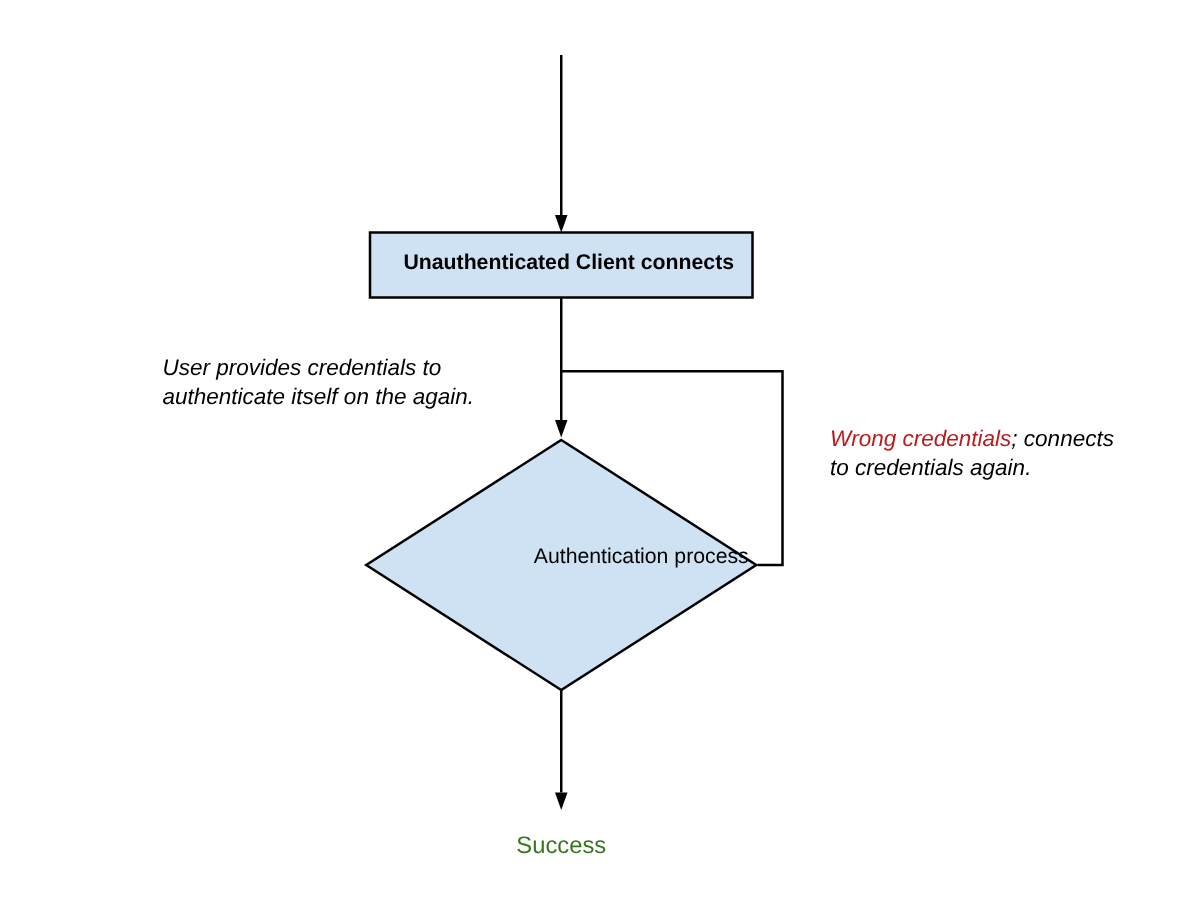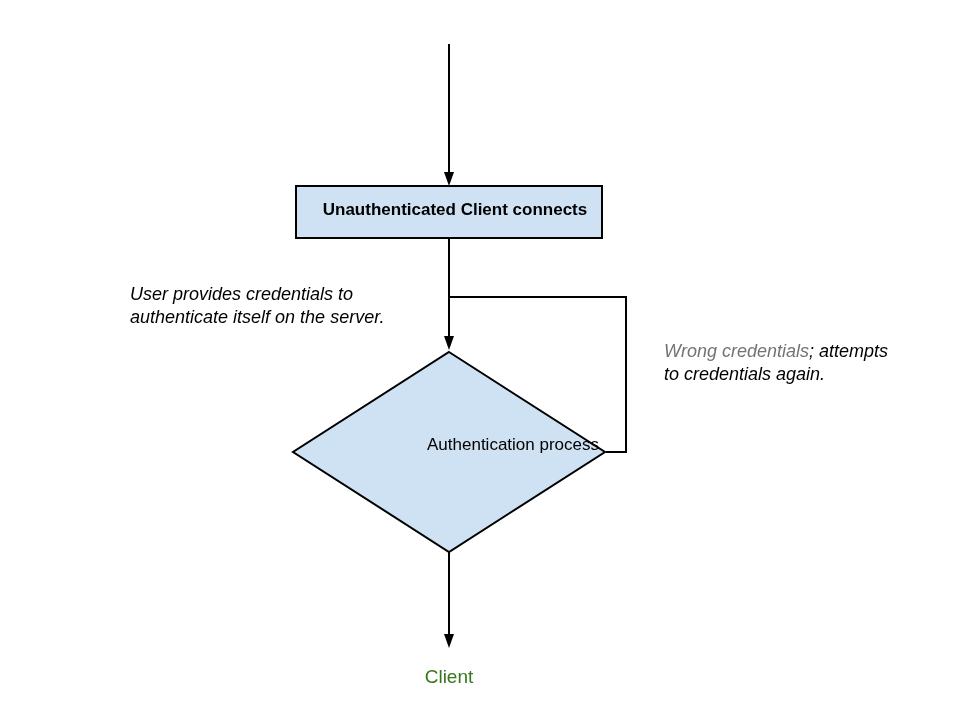--- a/index.html
+++ b/index.html
@@ -58,21 +58,21 @@
   .left-note {
     left: 114px;
     top: 283px;
     margin-left: 16px;
   }
   .right-note {
     left: 664px;
     top: 340px;
   }
   .error-text {
-    color: #737373;
+    color: #b91c1c;
   }
   .success-label {
     position: absolute;
     left: 299px;
     top: 666px;
     width: 300px;
     text-align: center;
     font-size: 19px;
     color: #38761d;
   }
@@ -99,23 +99,23 @@
     <line class="shape-stroke" x1="449" y1="552" x2="449" y2="634"></line>
     <polygon points="449,648 444,634 454,634" fill="#000000"></polygon>
   </svg>
 
   <div class="node-label rect-label">Unauthenticated Client connects</div>
 
   <div class="node-label diamond-label">Authentication process</div>
 
   <div class="note left-note">
     <span>User provides credentials to</span><br>
-    <span>authenticate itself on the server.</span>
+    <span>authenticate itself on the again.</span>
   </div>
 
   <div class="note right-note">
-    <span class="error-text">Wrong credentials</span><span>; attempts</span><br>
+    <span class="error-text">Wrong credentials</span><span>; connects</span><br>
     <span>to credentials again.</span>
   </div>
 
-  <div class="success-label">Client</div>
+  <div class="success-label">Success</div>
 
 </div>
 
 </body></html>

